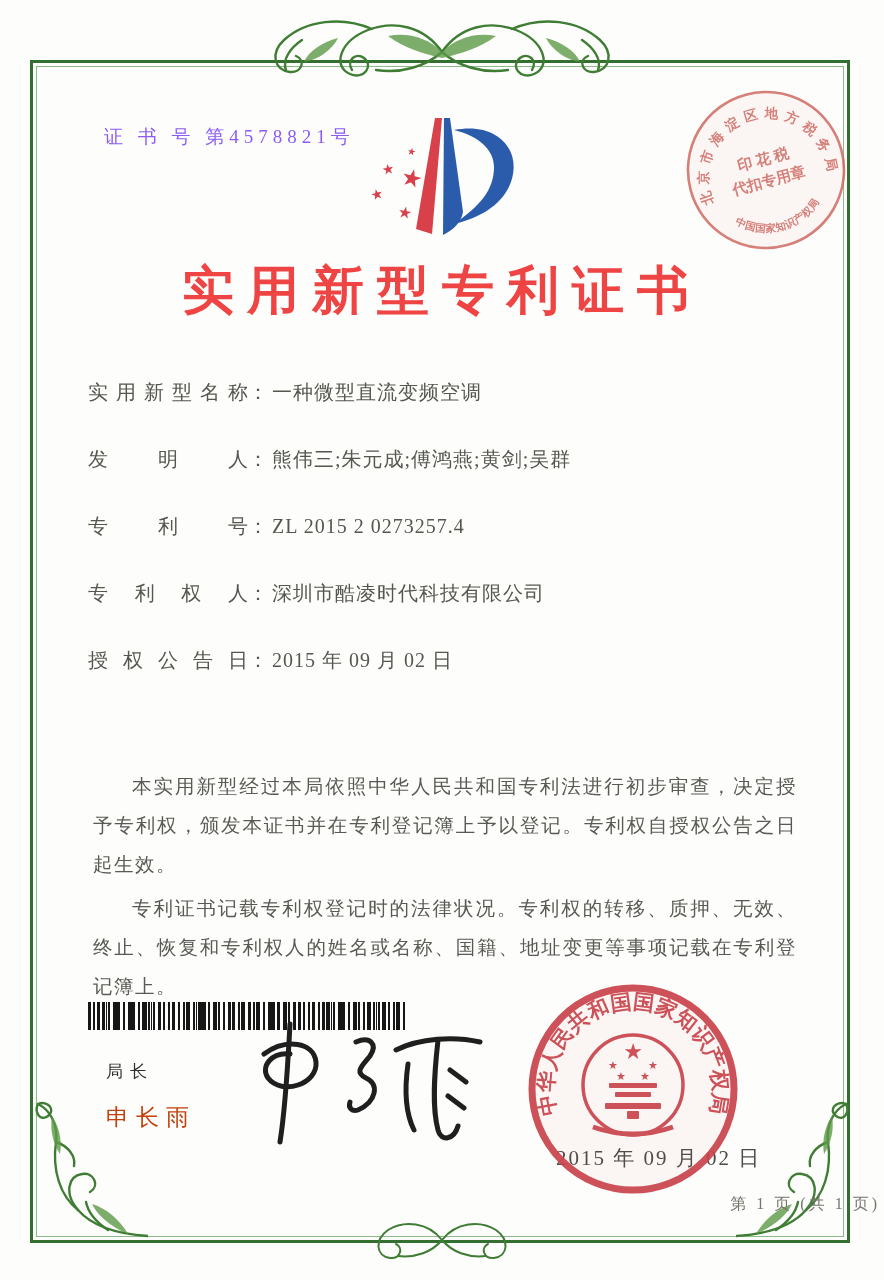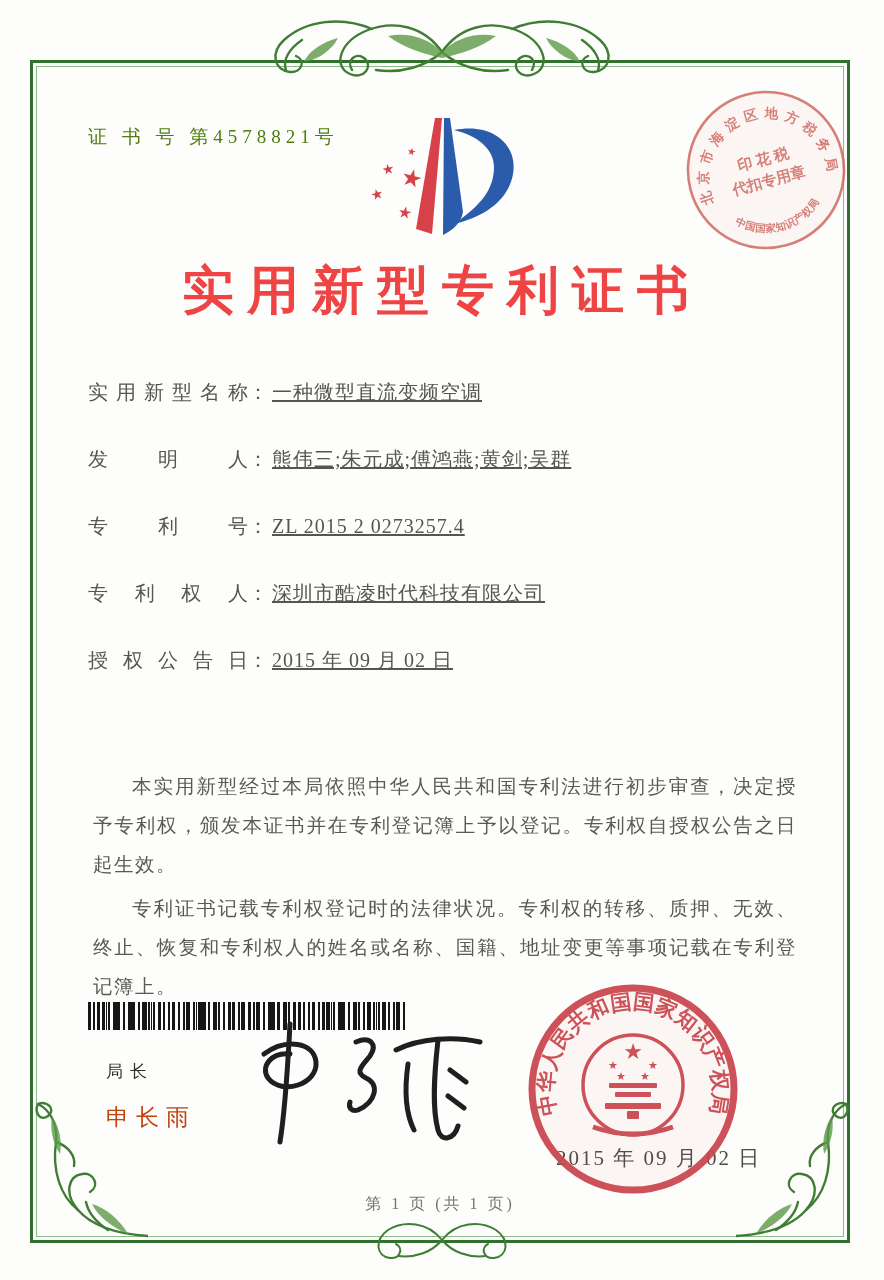--- a/index.html
+++ b/index.html
@@ -13,32 +13,32 @@
     position:absolute;left:30px;top:60px;width:820px;height:1183px;
     border:3px solid #33702f;box-sizing:border-box;
   }
   .border-inner{
     position:absolute;left:3px;top:3px;right:3px;bottom:3px;
     border:1px solid #8cb98a;
   }
   .flourish{position:absolute;pointer-events:none;}
   
   .cert-no{
-    position:absolute;left:88px;top:124px;
-    font-size:19px;letter-spacing:5px;color:#4d7c0f;
+    position:absolute;left:104px;top:124px;
+    font-size:19px;letter-spacing:5px;color:#8b5cf6;
   }
   .logo{position:absolute;left:342px;top:106px;}
   .tax-stamp{position:absolute;left:672px;top:76px;opacity:.85;}
   .title{
     position:absolute;left:0;top:256px;width:884px;text-align:center;
     font-size:52px;font-weight:700;letter-spacing:13px;color:#ef4444;
   }
   
   .fields{position:absolute;left:88px;top:380px;width:712px;color:#56564f;}
-  .f-row{margin-bottom:43px;font-size:20px;line-height:24px;white-space:nowrap;text-decoration:underline;}
+  .f-row{margin-bottom:43px;font-size:20px;line-height:24px;white-space:nowrap;}
   .f-label{
     display:inline-block;width:160px;vertical-align:bottom;
     text-align:justify;text-align-last:justify;text-justify:inter-character;
   }
   .f-colon{display:inline-block;margin-right:4px;}
   .f-value{letter-spacing:1px;}
   
   .paras{position:absolute;left:88px;top:762px;width:714px;color:#5a5a54;}
   .paras p{
     margin:5px;text-indent:2em;text-align:justify;
@@ -54,21 +54,21 @@
   }
   .issuer-role{position:absolute;left:106px;top:1060px;font-size:17px;letter-spacing:7px;color:#2e2e2c;}
   .issuer-name{position:absolute;left:106px;top:1102px;font-size:23px;letter-spacing:7px;color:#c2410c;}
   .signature{position:absolute;left:228px;top:1012px;}
   .seal{position:absolute;left:523px;top:979px;z-index:2;opacity:.93;}
   .seal-date{
     position:absolute;left:556px;top:1144px;z-index:1;
     font-size:21px;letter-spacing:2px;color:#4c4c46;
   }
   .footer{
-    position:absolute;left:0;top:1194px;width:880px;text-align:center;
+    position:absolute;left:0;top:1194px;width:880px;text-align:right;
     font-size:16px;letter-spacing:3px;color:#75756e;
   }
 </style>
 </head>
 <body>
 
 <div id="page">
 
   <div class="border-outer">
     <div class="border-inner"></div>

